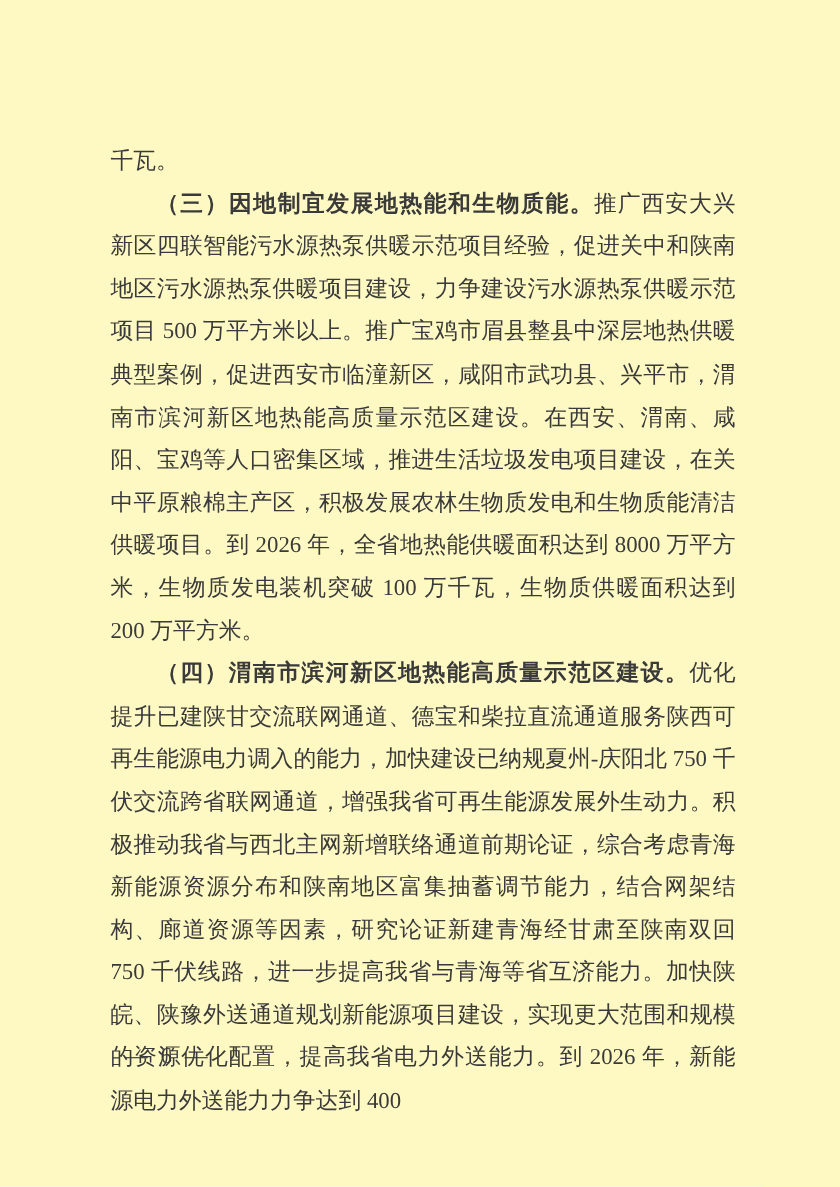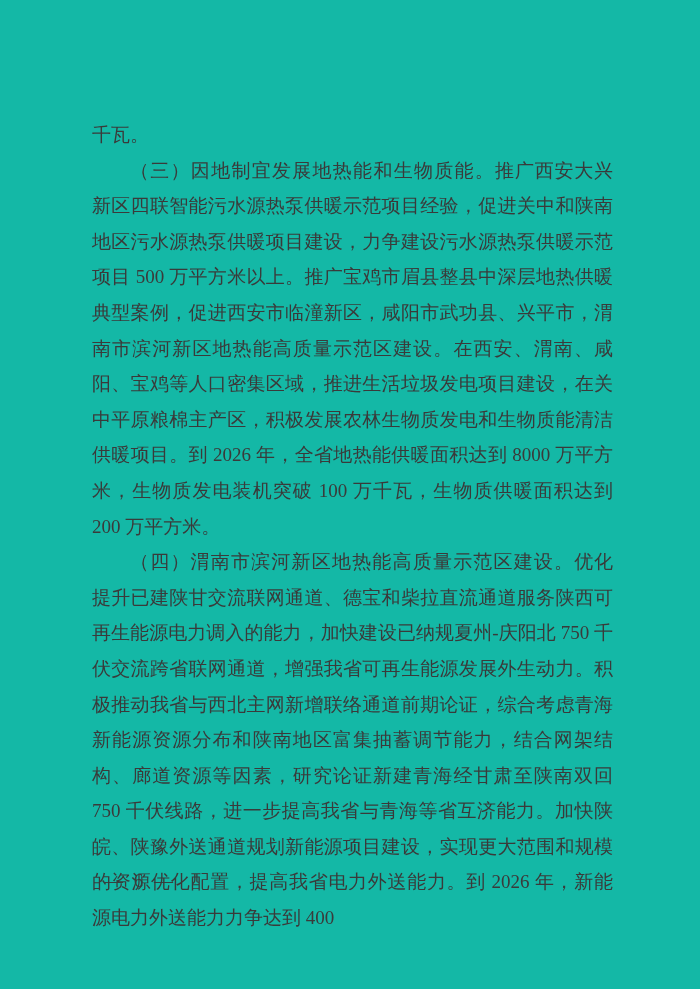--- a/index.html
+++ b/index.html
@@ -4,21 +4,21 @@
 <style>
   html, body {
     margin: 0;
     padding: 0;
     background: #f2f2f2;
   }
   .page {
     position: relative;
     width: 700px;
     height: 989px;
-    background: #14b8a6;
+    background: #fef9c3;
     overflow: hidden;
     box-sizing: border-box;
   }
   .text-block {
     position: absolute;
     left: 92px;
     top: 117px;
     width: 521px;
     font-family: "Liberation Serif", "DejaVu Serif", serif;
     font-size: 19px;
@@ -28,21 +28,21 @@
     text-justify: inter-ideograph;
   }
   .para {
     margin: 0;
     padding: 0;
   }
   .para.indent {
     text-indent: 2em;
   }
   .section-heading {
-    font-weight: 400;
+    font-weight: 700;
     letter-spacing: 0.5px;
   }
   .page-footer {
     position: absolute;
     left: 104px;
     top: 866px;
     font-family: "Liberation Serif", "DejaVu Serif", serif;
     font-size: 19px;
     line-height: 30px;
     color: #3a3a3a;

